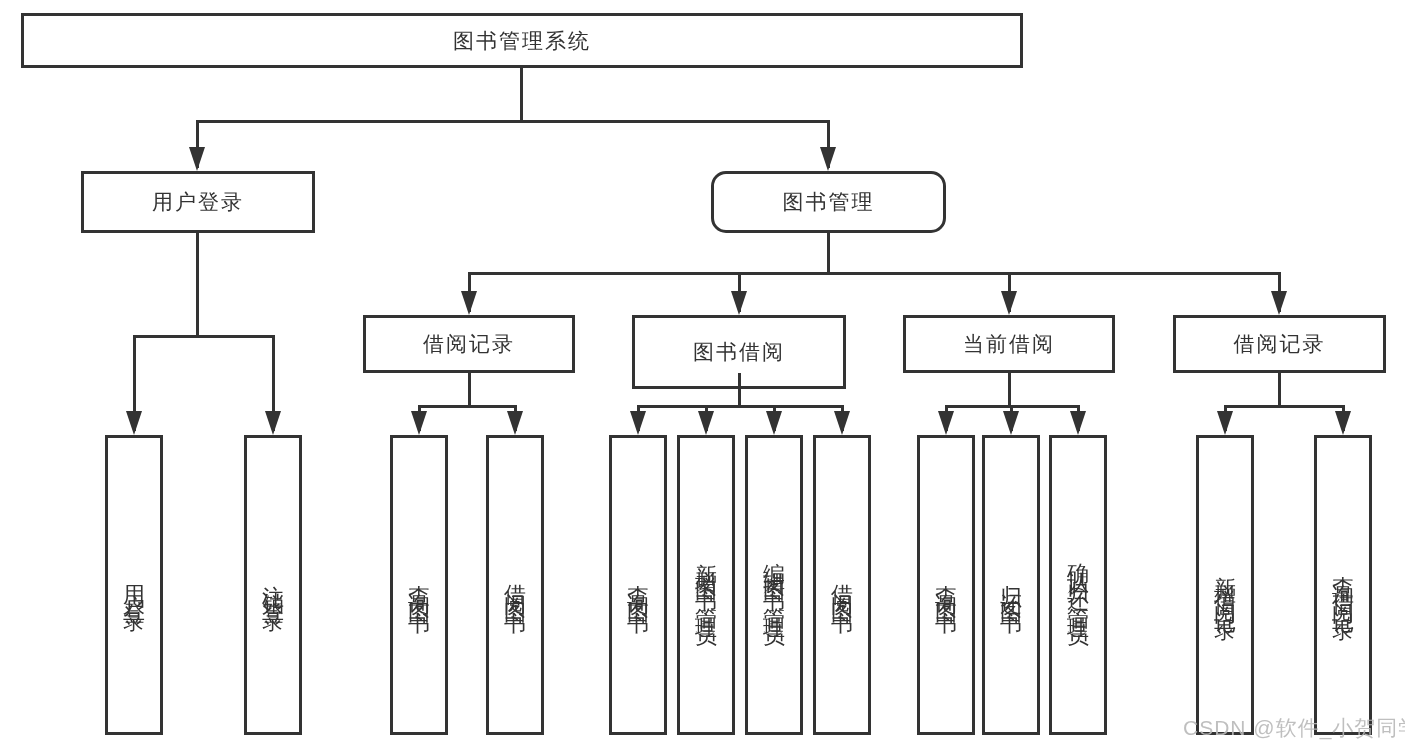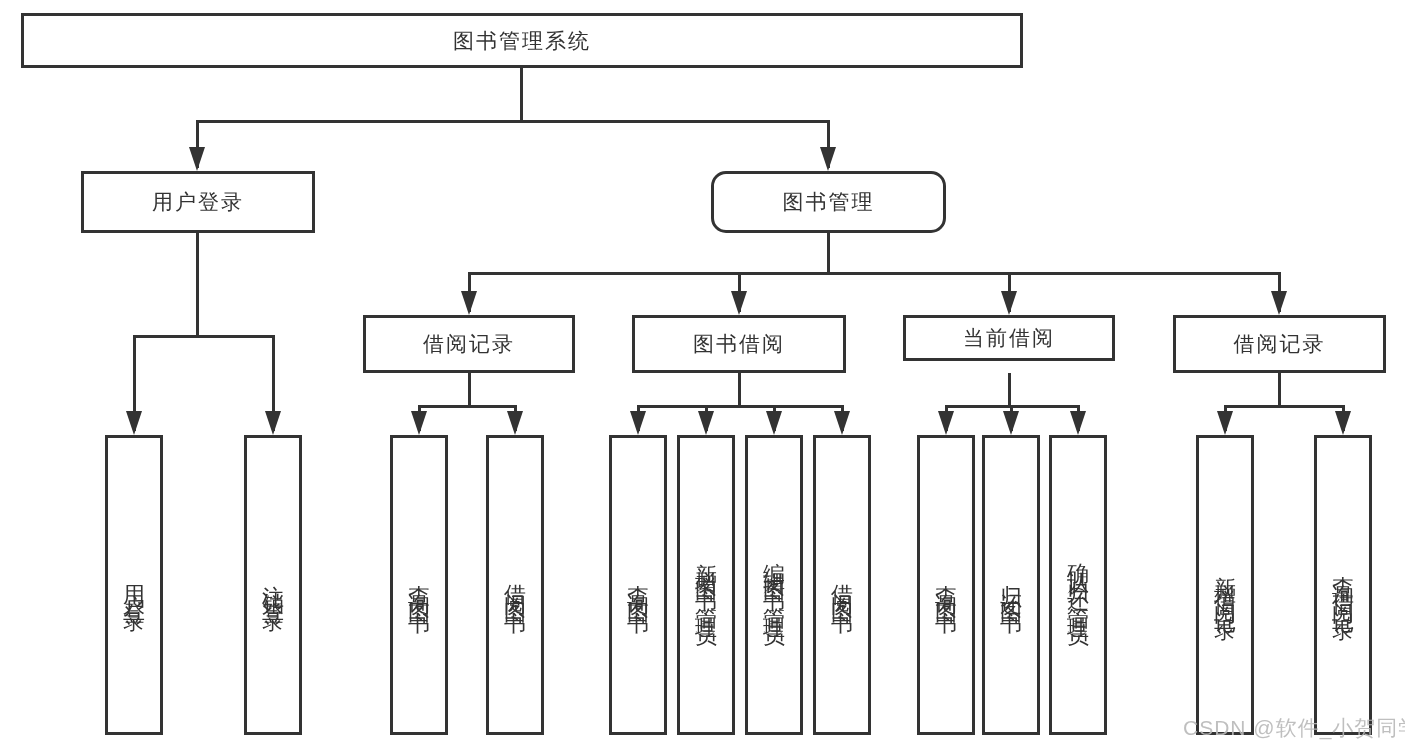--- a/index.html
+++ b/index.html
@@ -91,22 +91,22 @@
   <div class="line vline" style="left:468px; top:272px; height:40px;"></div>
   <div class="arrow" style="left:461px; top:291px;"></div>
   <div class="line vline" style="left:738px; top:272px; height:40px;"></div>
   <div class="arrow" style="left:731px; top:291px;"></div>
   <div class="line vline" style="left:1008px; top:272px; height:40px;"></div>
   <div class="arrow" style="left:1001px; top:291px;"></div>
   <div class="line vline" style="left:1278px; top:272px; height:40px;"></div>
   <div class="arrow" style="left:1271px; top:291px;"></div>
 
   <div class="node h-node" style="left:363px; top:315px; width:212px; height:58px;">借阅记录</div>
-  <div class="node h-node" style="left:632px; top:315px; width:214px; height:58px;">图书借阅</div>
-  <div class="node h-node" style="left:903px; top:315px; width:212px; height:46px;">当前借阅</div>
+  <div class="node h-node" style="left:632px; top:315px; width:214px; height:74px;">图书借阅</div>
+  <div class="node h-node" style="left:903px; top:315px; width:212px; height:58px;">当前借阅</div>
   <div class="node h-node" style="left:1173px; top:315px; width:213px; height:58px;">借阅记录</div>
 
   <div class="line vline" style="left:468px; top:373px; height:32px;"></div>
   <div class="line hline" style="left:418px; top:405px; width:99px;"></div>
   <div class="line vline" style="left:418px; top:405px; height:26px;"></div>
   <div class="arrow" style="left:411px; top:411px;"></div>
   <div class="line vline" style="left:514px; top:405px; height:26px;"></div>
   <div class="arrow" style="left:507px; top:411px;"></div>
 
   <div class="line vline" style="left:738px; top:373px; height:32px;"></div>

